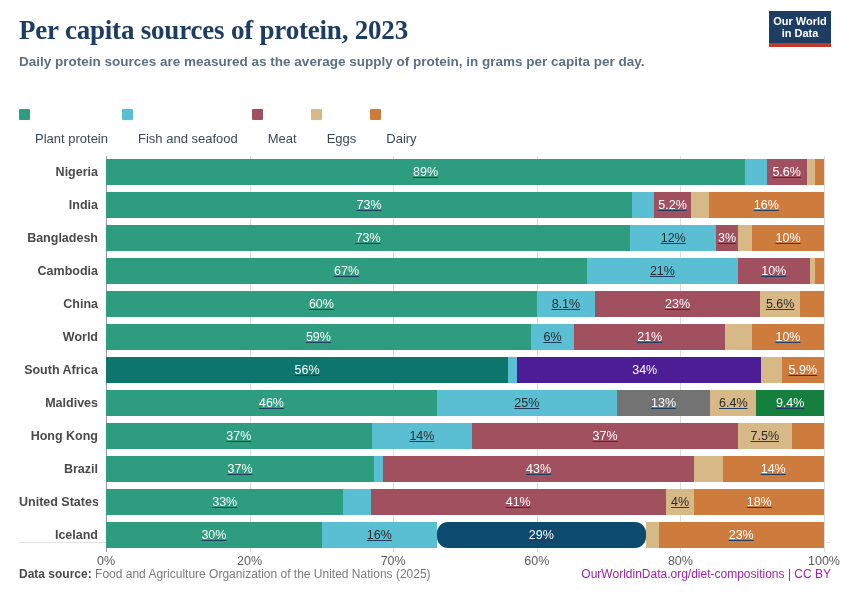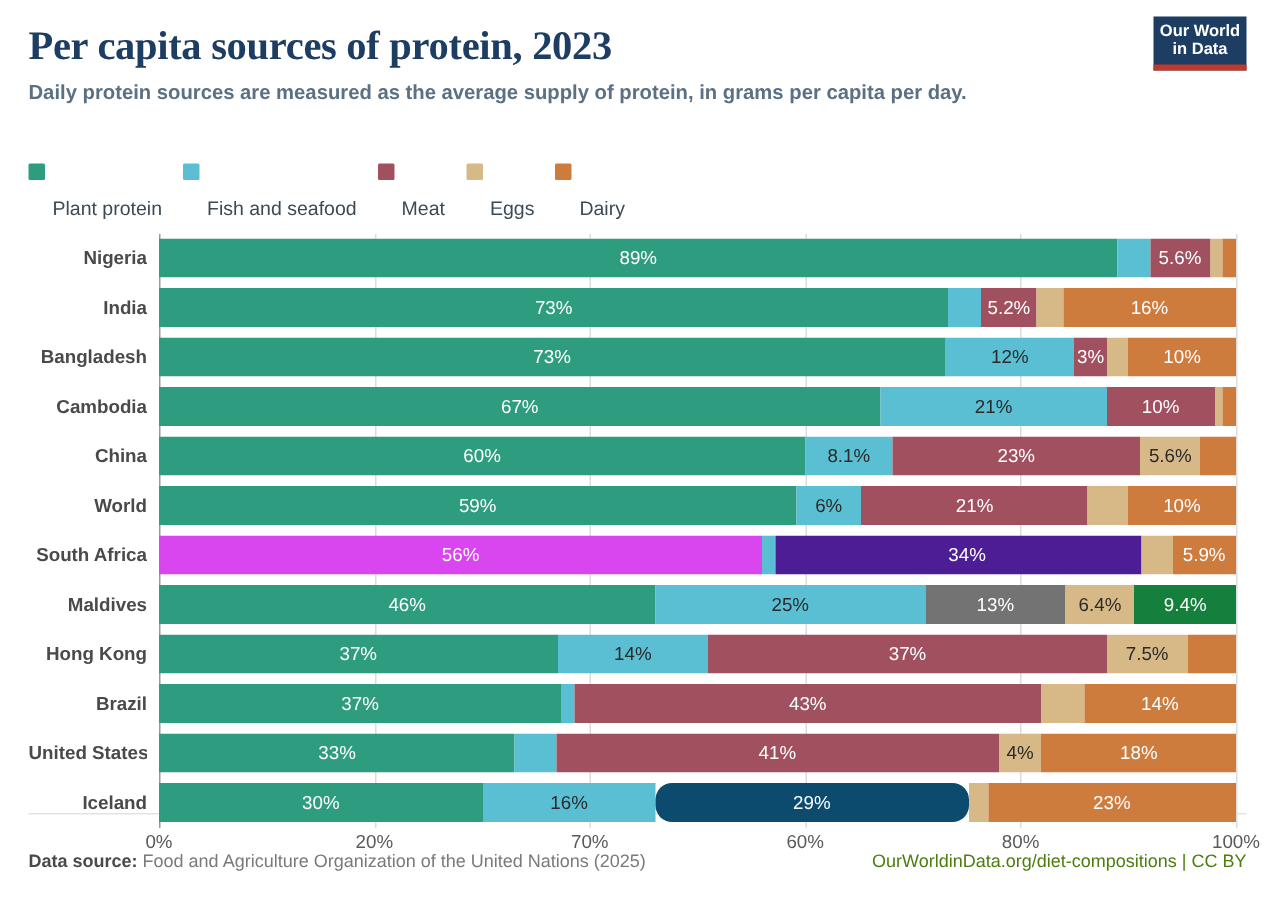--- a/index.html
+++ b/index.html
@@ -120,20 +120,21 @@
   .rows {
     position: relative;
     z-index: 2;
   }
   .bar-row {
     display: flex;
     align-items: center;
     height: 33px;
     margin-bottom: 0px;
     position: relative;
+    text-decoration: underline;
   }
   .row-label {
     position: absolute;
     left: -87px;
     width: 79px;
     text-align: right;
     font-size: 12.5px;
     font-weight: 700;
     color: #4a4a4a;
     white-space: nowrap;
@@ -184,21 +185,21 @@
     align-items: baseline;
     border-top: 1px solid #e3e3e3;
     padding-top: 24px;
     font-size: 12px;
     color: #7a7a7a;
   }
   .footer-left strong {
     color: #4a4a4a;
     font-weight: 700;
   }
-  .footer-right { color: #4d7c0f; }
+  .footer-right { color: #a21caf; }
 </style>
 </head>
 <body>
 
 <div id="page">
 
   <div class="header">
     <h1 class="chart-title">Per capita sources of protein, 2023</h1>
     <p class="chart-subtitle">Daily protein sources are measured as the average supply of protein, in grams per capita per day.</p>
     <div class="owid-logo">
@@ -337,21 +338,21 @@
               </div>
               <div class="seg seg-label-dark" style="background: rgb(215, 184, 135); width: 3.71113%;"></div>
               <div class="seg seg-label-light" style="background: rgb(206, 123, 62); width: 10.0301%;">
                 <span>10%</span>
               </div>
             </div>
           </div>
           <div class="bar-row">
             <div class="row-label">South Africa</div>
             <div class="bar">
-              <div class="seg seg-label-light" style="background: #d946ef; width: 56%; text-align: right;">
+              <div class="seg seg-label-light" style="background: #0f766e; width: 56%; text-align: right;">
                 <span>56%</span>
               </div>
               <div class="seg seg-label-dark" style="background: rgb(91, 191, 212); width: 1.2%;"></div>
               <div class="seg seg-label-light" style="background: #4c1d95; width: 34%; padding-left: 12px;">
                 <span>34%</span>
               </div>
               <div class="seg seg-label-dark" style="background: rgb(215, 184, 135); width: 2.9%;"></div>
               <div class="seg seg-label-light" style="background: rgb(206, 123, 62); width: 5.9%;">
                 <span>5.9%</span>
               </div>

